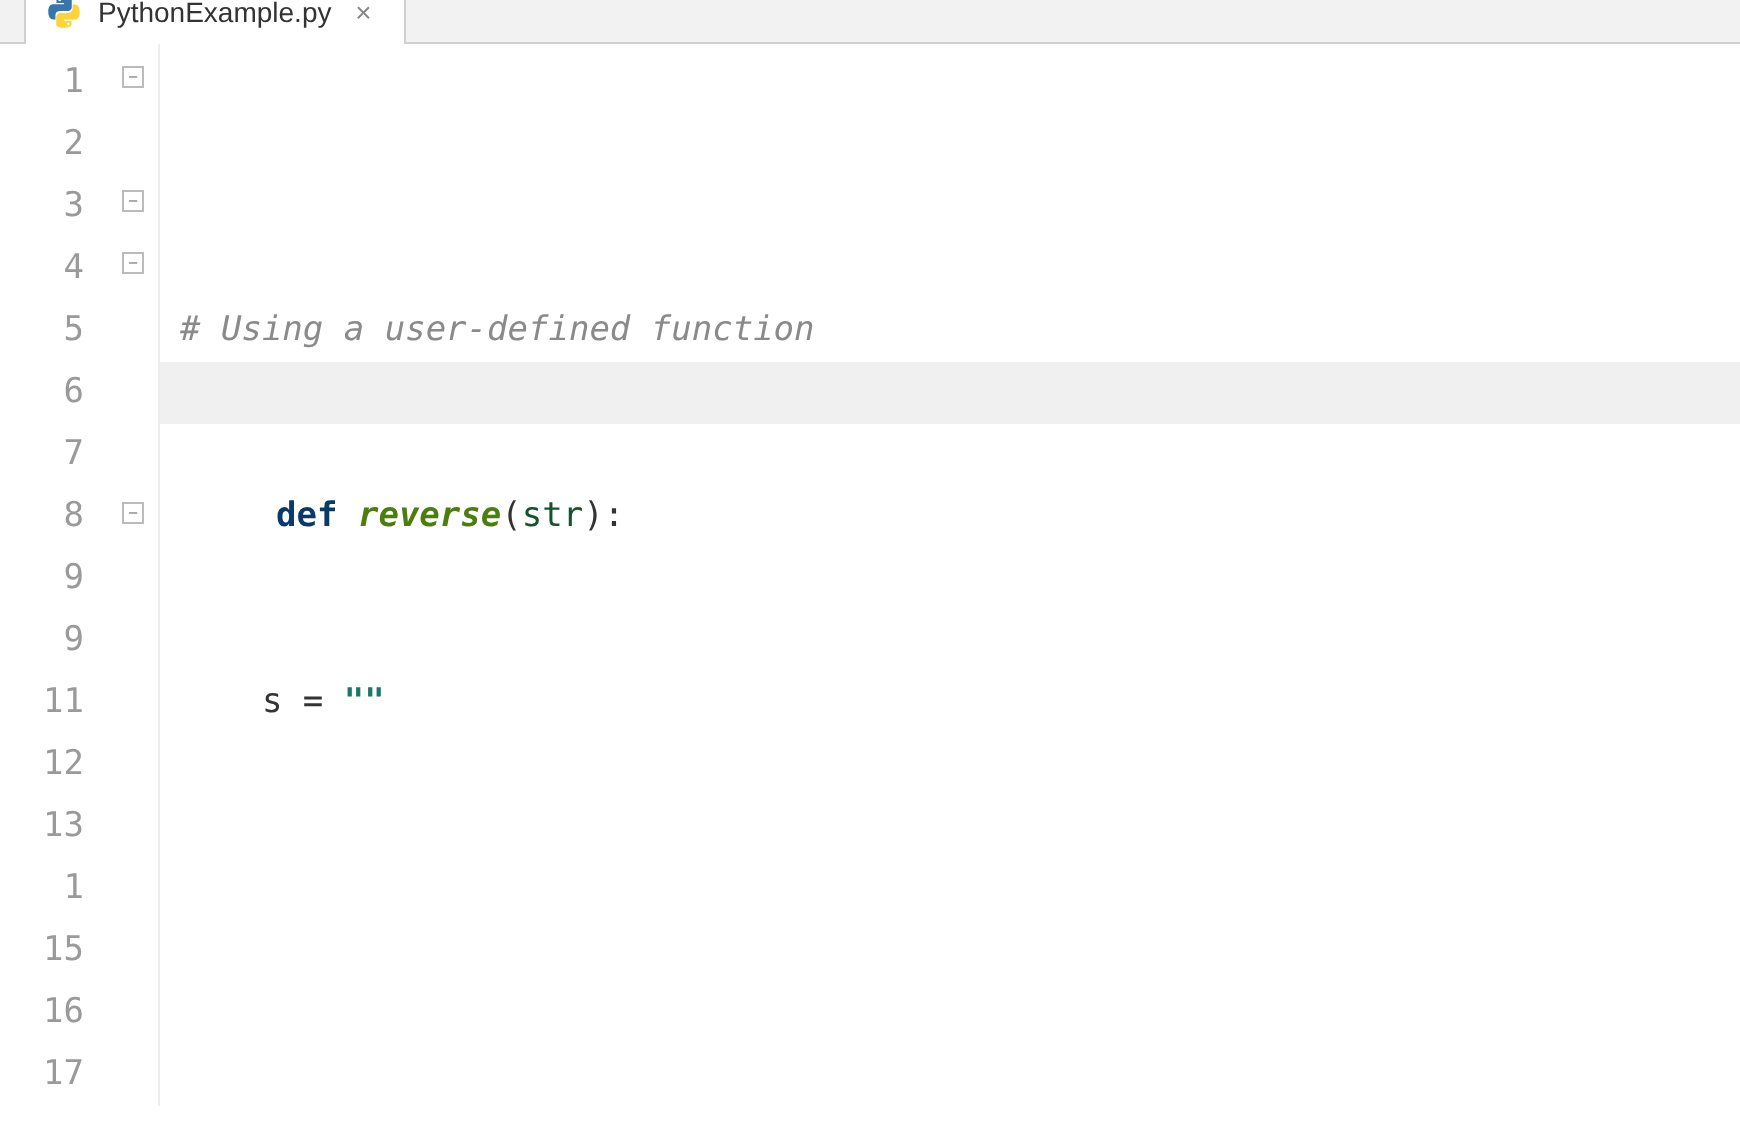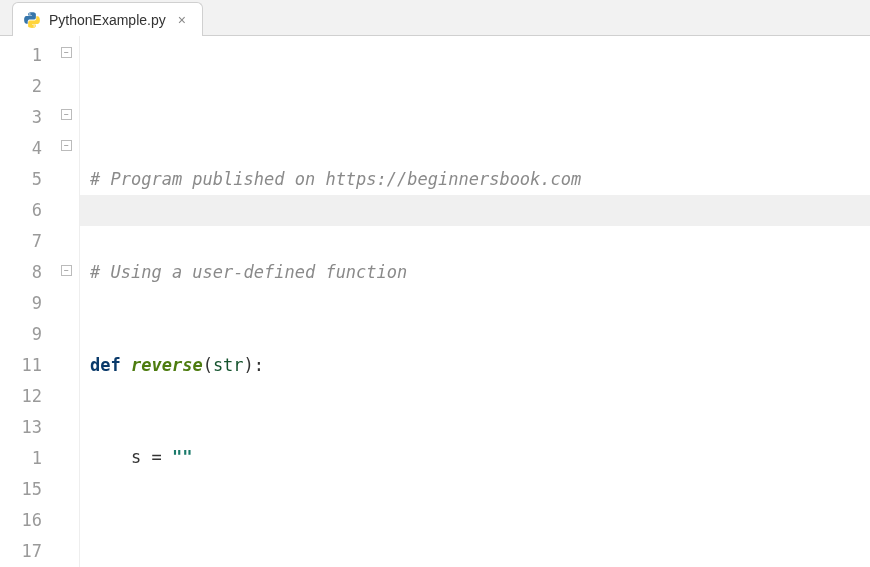--- a/index.html
+++ b/index.html
@@ -5,21 +5,21 @@
     * { margin: 0; padding: 0; box-sizing: border-box; }
     body {
       font-family: 'Menlo', 'Monaco', 'Consolas', monospace;
       font-size: 17px;
       background: #ffffff;
       width: 870px;
       height: 567px;
       overflow: hidden;
     }
     .tab-bar {
-      height: 36px;
+      height: 22px;
       background: #f2f2f2;
       border-bottom: 1px solid #d0d0d0;
       display: flex;
       align-items: flex-end;
     }
     .tab {
       display: flex;
       align-items: center;
       background: #ffffff;
       border: 1px solid #d0d0d0;
@@ -95,21 +95,21 @@
     .gutter-line, .code-line { height: 31px; }
     .code-line { position: relative; }
     .hl-line {
       position: absolute;
       left: 0; right: 0;
       background: #f0f0f0;
       height: 31px;
       z-index: -1;
     }
     .c-comment { color: #8a8a8a; font-style: italic; }
-    .c-keyword { color: #0a3a6a; font-weight: bold; }
+    .c-keyword { color: #0a3a6a; font-weight: bold; margin-left: 48px; }
     .c-funcname { color: #4d7c0f; font-weight: bold; font-style: italic; }
     .c-param { color: #14532d; }
     .c-string { color: #1a7a6a; font-weight: bold; }
     .c-var { color: #333; }
   </style>
 </head>
 <body>
 
 <div class="tab-bar">
   <div class="tab">
@@ -146,21 +146,20 @@
   <div class="fold-gutter">
     <div class="fold-marker" style="top:11px">−</div>
     <div class="fold-marker" style="top:73px">−</div>
     <div class="fold-marker" style="top:104px">−</div>
     <div class="fold-marker" style="top:229px">−</div>
   </div>
 
   <div class="code-area">
     <div class="hl-line" style="top:159px"></div>
 
-    <div class="code-line"><span class="c-comment"># Program published on https://beginnersbook.com</span></div>
     <div class="code-line"><span class="c-comment"># Using a user-defined function</span></div>
     <div class="code-line"><span class="c-keyword">def</span> <span class="c-funcname">reverse</span><span class="c-var">(</span><span class="c-param">str</span><span class="c-var">):</span></div>
     <div class="code-line">    <span class="c-var">s = </span><span class="c-string">""</span></div>
     
     
     
     
     
     
     

